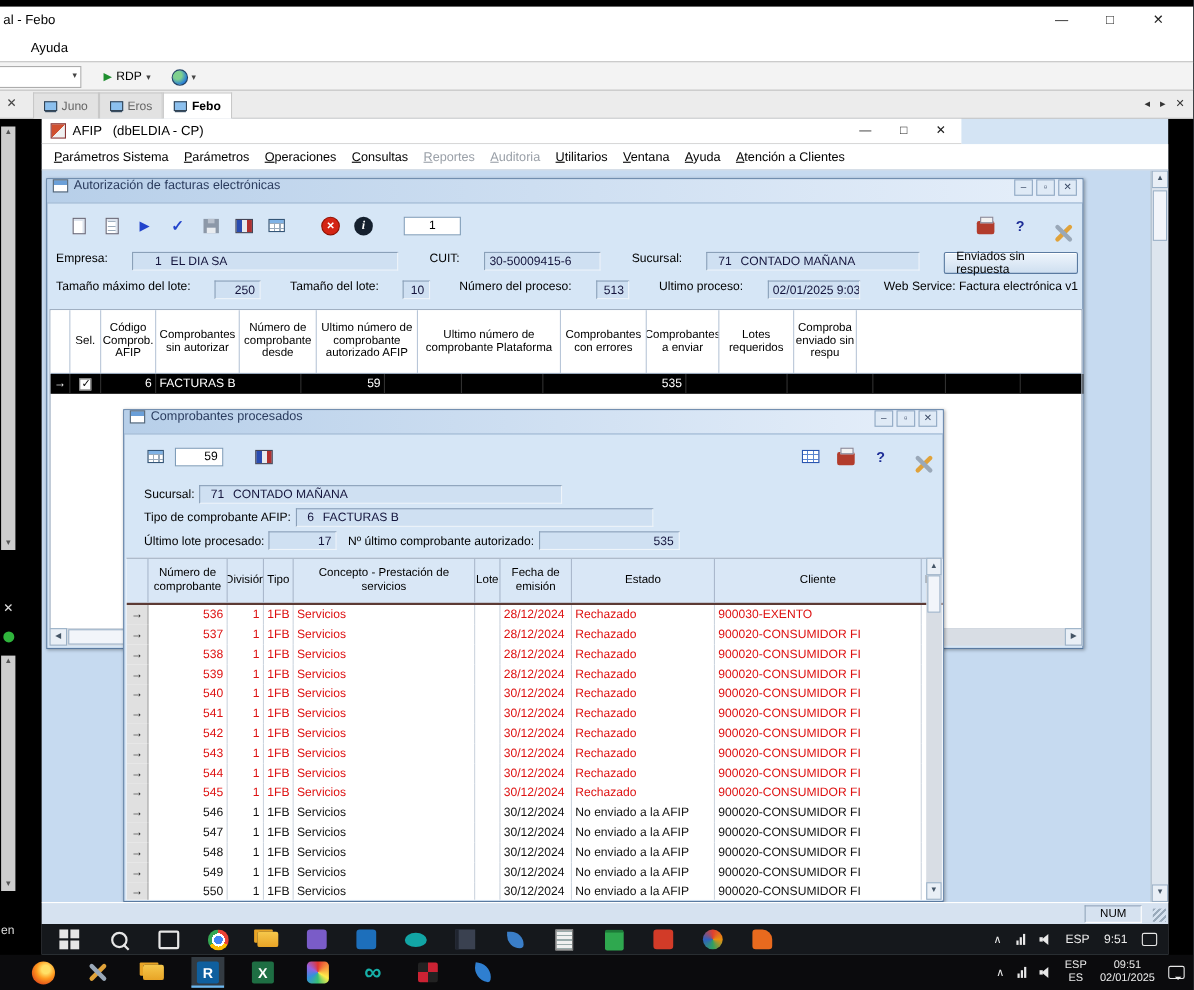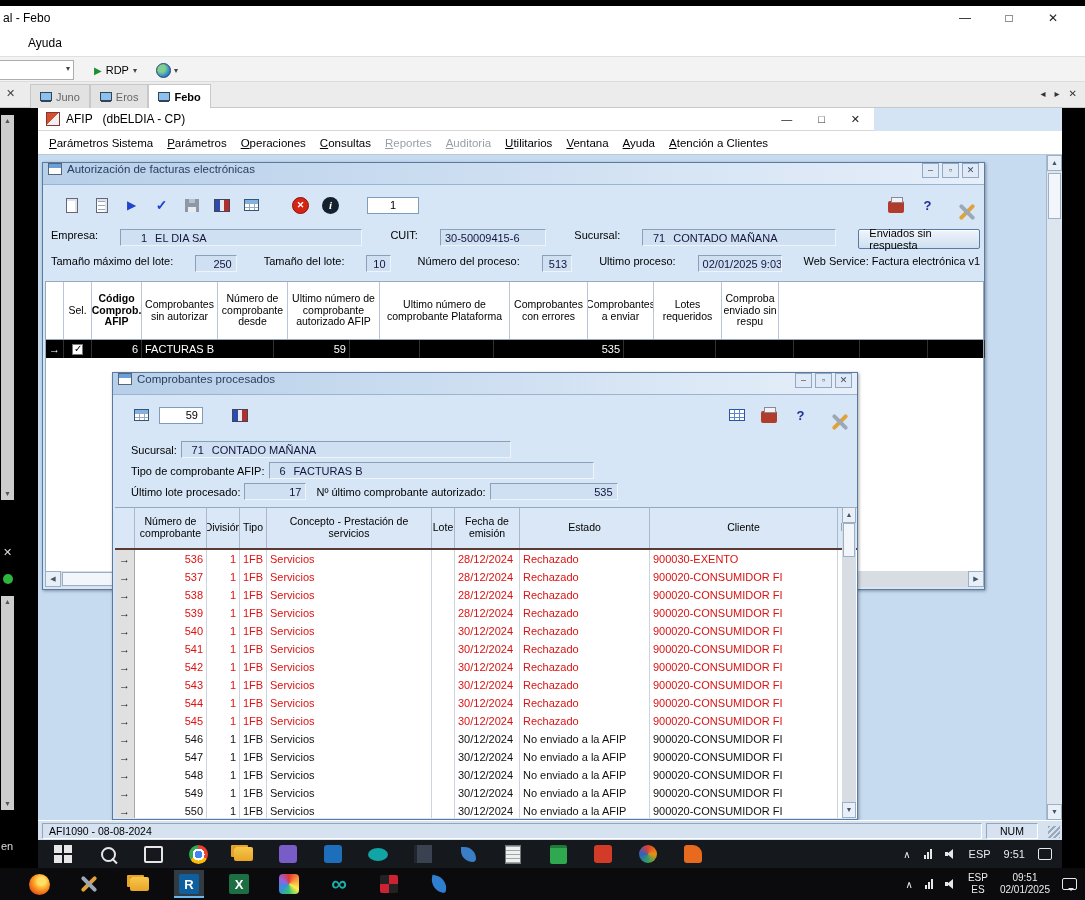--- a/index.html
+++ b/index.html
@@ -359,21 +359,21 @@
           <span class="fld" style="width:36px;justify-content:flex-end" data-name="proceso-field">513</span>
           <span class="lbl" style="margin-left:5px" data-name="ultimo-proceso-label">Ultimo proceso:</span>
           <span class="fld" style="width:104px" data-name="ultimo-proceso-field">02/01/2025 9:03:36</span>
           <span class="lbl" style="margin-left:0" data-name="webservice-label">Web Service: Factura electrónica v1</span>
         </div>
 
         <div class="agrid" data-name="auth-grid">
           <div class="ahrow" data-name="auth-grid-header">
               <div class="ahc arrowcol" data-name="row-indicator-header" style="width: 18px;"></div>
               <div class="ahc" data-name="auth-col-header" style="width: 28px;">Sel.</div>
-              <div class="ahc" data-name="auth-col-header" style="width: 50px; font-weight: bold;">Código Comprob. AFIP</div>
+              <div class="ahc" data-name="auth-col-header" style="width: 50px;">Código Comprob. AFIP</div>
               <div class="ahc" data-name="auth-col-header" style="width: 76px;">Comprobantes sin autorizar</div>
               <div class="ahc" data-name="auth-col-header" style="width: 70px;">Número de comprobante desde</div>
               <div class="ahc" data-name="auth-col-header" style="width: 92px;">Ultimo número de comprobante autorizado AFIP</div>
               <div class="ahc" data-name="auth-col-header" style="width: 130px;">Ultimo número de comprobante Plataforma</div>
               <div class="ahc" data-name="auth-col-header" style="width: 78px;">Comprobantes con errores</div>
               <div class="ahc" data-name="auth-col-header" style="width: 66px;">Comprobantes a enviar</div>
               <div class="ahc" data-name="auth-col-header" style="width: 68px;">Lotes requeridos</div>
               <div class="ahc" data-name="auth-col-header" style="width: 57px;">Comproba enviado sin respu</div>
             </div>
           <div class="adrow" data-name="auth-grid-row">
@@ -663,21 +663,20 @@
       </div>
 
       <div class="vscroll" data-name="mdi-vscrollbar">
         <span class="sbtn" style="top:0" data-name="scroll-up-icon">▲</span>
         <span class="vthumb" data-name="scroll-thumb"></span>
         <span class="sbtn" style="bottom:0" data-name="scroll-down-icon">▼</span>
       </div>
     </div>
 
     <div class="statusbar" data-name="afip-statusbar">
-      <span class="spanel" style="left:4px;width:940px" data-name="status-message">AFI1090 - 08-08-2024</span>
       <span class="spanel" style="left:948px;width:52px;justify-content:center" data-name="num-lock-indicator">NUM</span>
       <span class="grip" data-name="resize-grip"></span>
     </div>
 
     <div class="rtaskbar" data-name="remote-taskbar">
       <div class="rt-icons" data-name="remote-taskbar-icons">
           <div class="ticon" data-name="start-button"></div>
           <div class="ticon" data-name="search-button"></div>
           <div class="ticon" data-name="task-view-button"></div>
           <div class="ticon" data-name="chrome-icon"></div>

